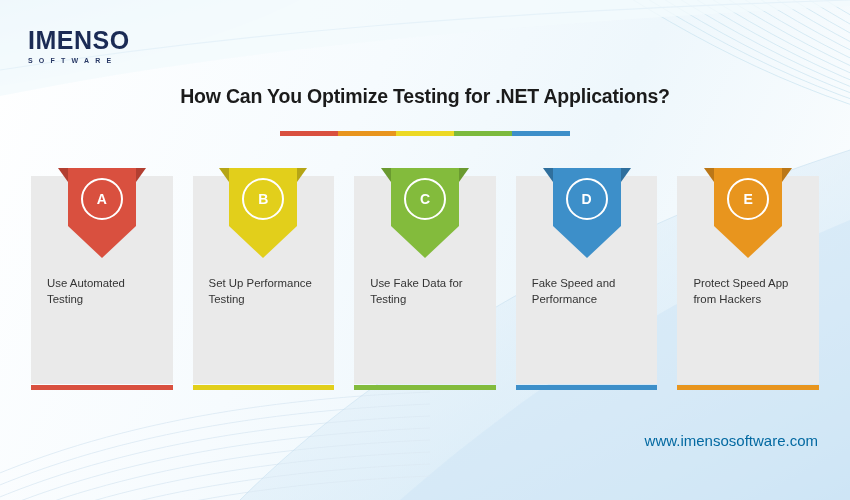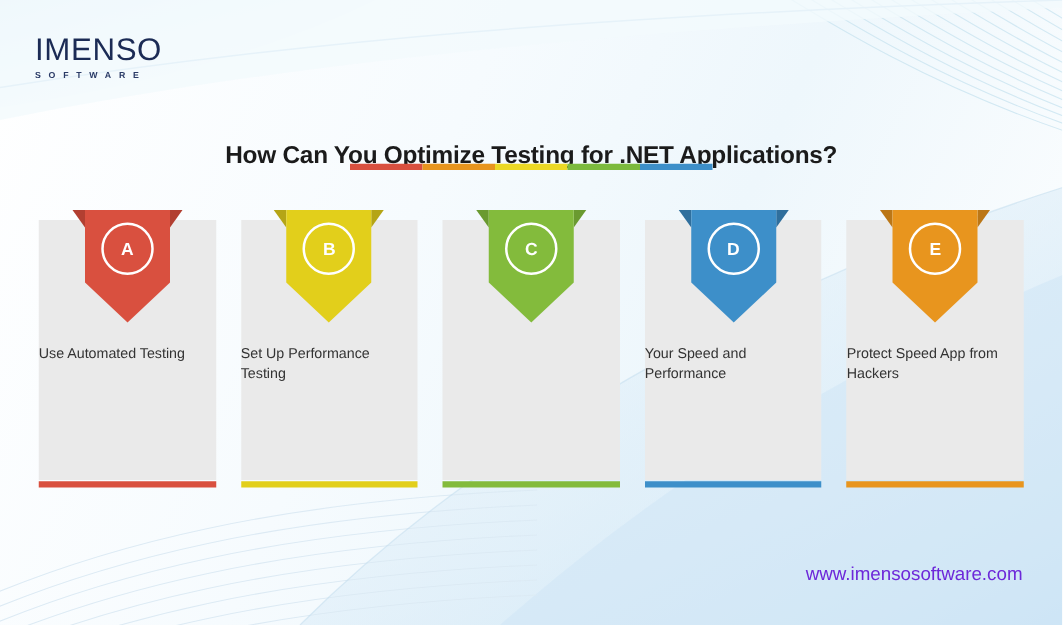--- a/index.html
+++ b/index.html
@@ -32,21 +32,21 @@
 
   
   .logo {
     position: absolute;
     left: 28px;
     top: 28px;
     width: 210px;
   }
   .logo-word {
     font-size: 25px;
-    font-weight: normal;
+    font-weight: bold;
     letter-spacing: 0.5px;
     color: #1b2b55;
     line-height: 1;
   }
   .logo-sub {
     margin-top: 4px;
     font-size: 7px;
     letter-spacing: 6.2px;
     color: #2a3a66;
     font-weight: bold;
@@ -56,21 +56,20 @@
   .title {
     position: absolute;
     top: 85px;
     left: 0;
     right: 0;
     text-align: center;
     font-size: 19.5px;
     font-weight: bold;
     color: #1b1b1b;
     letter-spacing: -0.2px;
-    margin-top: 28px;
   }
 
   
   .divider {
     position: absolute;
     top: 131px;
     left: 50%;
     transform: translateX(-50%);
     width: 290px;
     height: 5px;
@@ -121,33 +120,33 @@
     width: 100%;
     text-align: center;
     font-size: 14px;
     font-weight: bold;
     color: #ffffff;
     line-height: 1;
   }
 
   .card-text {
     margin-top: 100px;
-    padding: 0 0;
+    padding: 0 16px;
     font-size: 11.4px;
     line-height: 1.38;
     color: #333333;
   }
 
   
   .footer-url {
     position: absolute;
     right: 32px;
-    bottom: 32px;
+    bottom: 51px;
     font-size: 15px;
-    color: #6d28d9;
+    color: #0369a1;
   }
 </style>
 </head>
 <body>
 
 <div id="infographic">
 
   <div class="bg-layer bg-base"></div>
 
   <svg class="bg-layer bg-svg" viewBox="0 0 850 500" preserveAspectRatio="none">
@@ -256,34 +255,35 @@
     <div class="card">
       <div class="ribbon">
         <svg viewBox="0 0 88 90">
           <path class="ribbon-fold-l" d="M0,0 L10,0 L10,14 Z" fill="#6a9a30"></path>
           <path class="ribbon-fold-r" d="M88,0 L78,0 L78,14 Z" fill="#6a9a30"></path>
           <path class="ribbon-body" d="M10,0 L78,0 L78,58 L44,90 L10,58 Z" fill="#83bb3c"></path>
           <circle class="ribbon-ring" cx="44" cy="31" r="20" fill="none" stroke="#ffffff" stroke-width="2"></circle>
         </svg>
         <div class="ribbon-letter">C</div>
       </div>
+      <div class="card-text">Use Fake Data for Testing</div>
       <div class="card-bottom-bar" style="background: rgb(131, 187, 60);"></div>
     </div>
 
     <div class="card">
       <div class="ribbon">
         <svg viewBox="0 0 88 90">
           <path class="ribbon-fold-l" d="M0,0 L10,0 L10,14 Z" fill="#2f6f9d"></path>
           <path class="ribbon-fold-r" d="M88,0 L78,0 L78,14 Z" fill="#2f6f9d"></path>
           <path class="ribbon-body" d="M10,0 L78,0 L78,58 L44,90 L10,58 Z" fill="#3d8fc9"></path>
           <circle class="ribbon-ring" cx="44" cy="31" r="20" fill="none" stroke="#ffffff" stroke-width="2"></circle>
         </svg>
         <div class="ribbon-letter">D</div>
       </div>
-      <div class="card-text">Your Speed and Performance</div>
+      <div class="card-text">Fake Speed and Performance</div>
       <div class="card-bottom-bar" style="background: rgb(61, 143, 201);"></div>
     </div>
 
     <div class="card">
       <div class="ribbon">
         <svg viewBox="0 0 88 90">
           <path class="ribbon-fold-l" d="M0,0 L10,0 L10,14 Z" fill="#bb7717"></path>
           <path class="ribbon-fold-r" d="M88,0 L78,0 L78,14 Z" fill="#bb7717"></path>
           <path class="ribbon-body" d="M10,0 L78,0 L78,58 L44,90 L10,58 Z" fill="#e8951e"></path>
           <circle class="ribbon-ring" cx="44" cy="31" r="20" fill="none" stroke="#ffffff" stroke-width="2"></circle>

